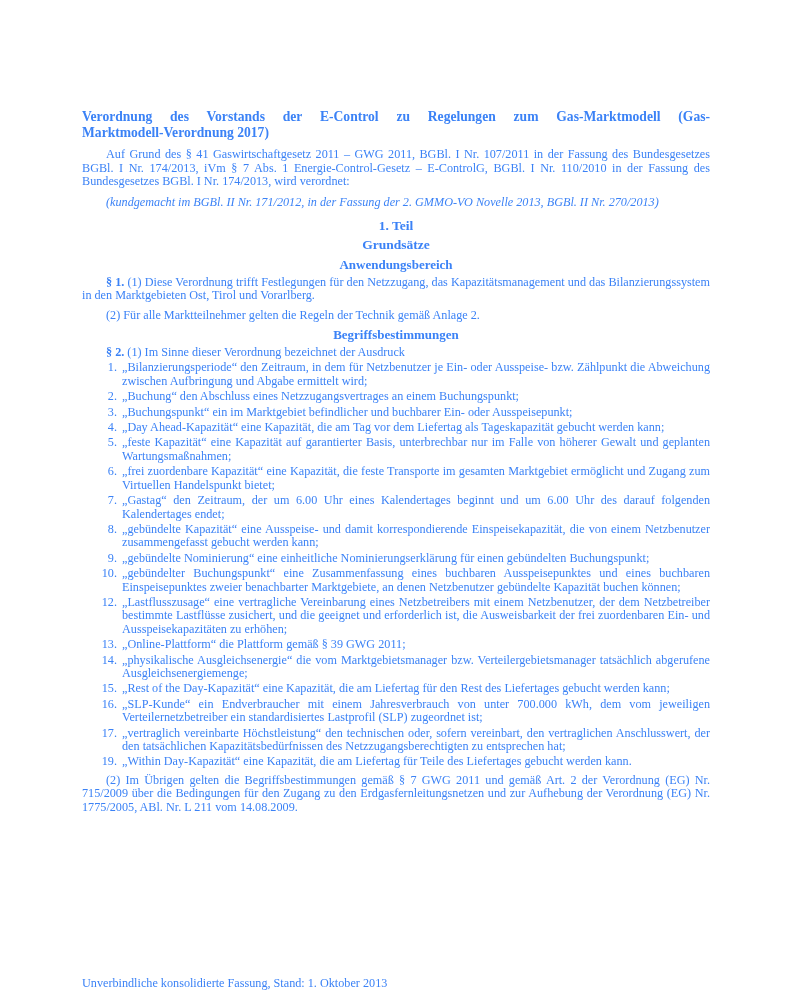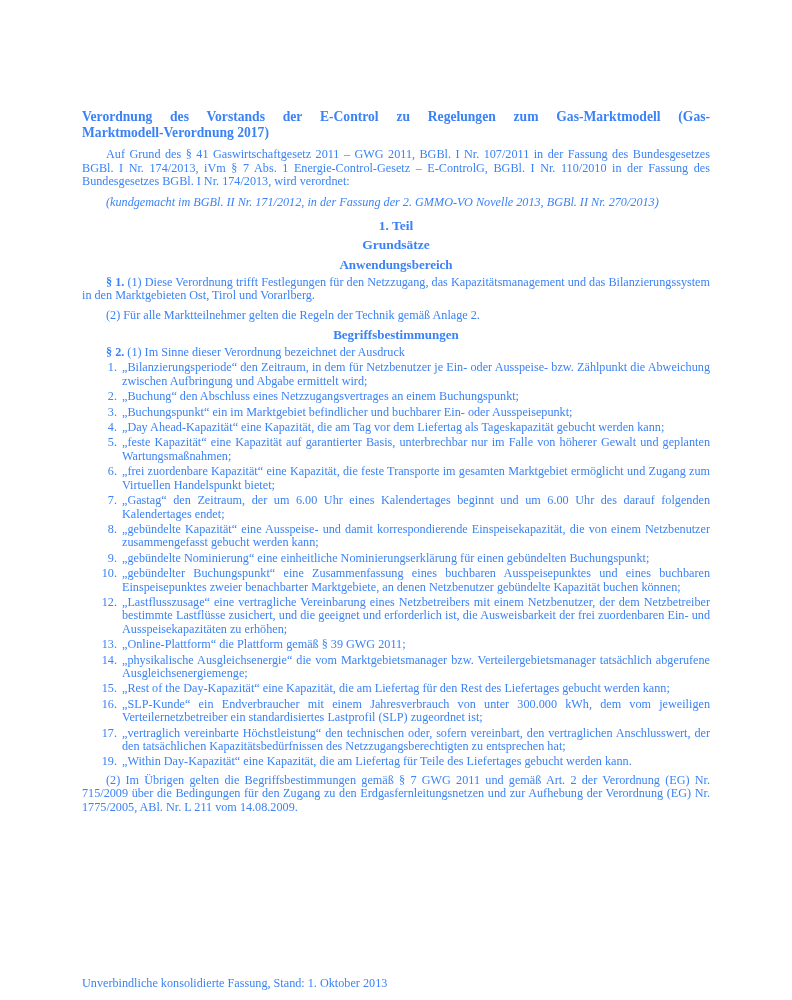--- a/index.html
+++ b/index.html
@@ -160,21 +160,21 @@
     <div class="item">
         <span class="num">14.</span>
         <span class="txt">„physikalische Ausgleichsenergie“ die vom Marktgebietsmanager bzw. Verteilergebietsmanager tatsächlich abgerufene Ausgleichsenergiemenge;</span>
       </div>
     <div class="item">
         <span class="num">15.</span>
         <span class="txt">„Rest of the Day-Kapazität“ eine Kapazität, die am Liefertag für den Rest des Liefertages gebucht werden kann;</span>
       </div>
     <div class="item">
         <span class="num">16.</span>
-        <span class="txt">„SLP-Kunde“ ein Endverbraucher mit einem Jahresverbrauch von unter 300.000 kWh, dem vom jeweiligen Verteilernetzbetreiber ein standardisiertes Lastprofil (SLP) zugeordnet ist;</span>
+        <span class="txt">„SLP-Kunde“ ein Endverbraucher mit einem Jahresverbrauch von unter 700.000 kWh, dem vom jeweiligen Verteilernetzbetreiber ein standardisiertes Lastprofil (SLP) zugeordnet ist;</span>
       </div>
     <div class="item">
         <span class="num">17.</span>
         <span class="txt">„vertraglich vereinbarte Höchstleistung“ den technischen oder, sofern vereinbart, den vertraglichen Anschlusswert, der den tatsächlichen Kapazitätsbedürfnissen des Netzzugangsberechtigten zu entsprechen hat;</span>
       </div>
     <div class="item">
         <span class="num">19.</span>
         <span class="txt">„Within Day-Kapazität“ eine Kapazität, die am Liefertag für Teile des Liefertages gebucht werden kann.</span>
       </div>
   </div>

